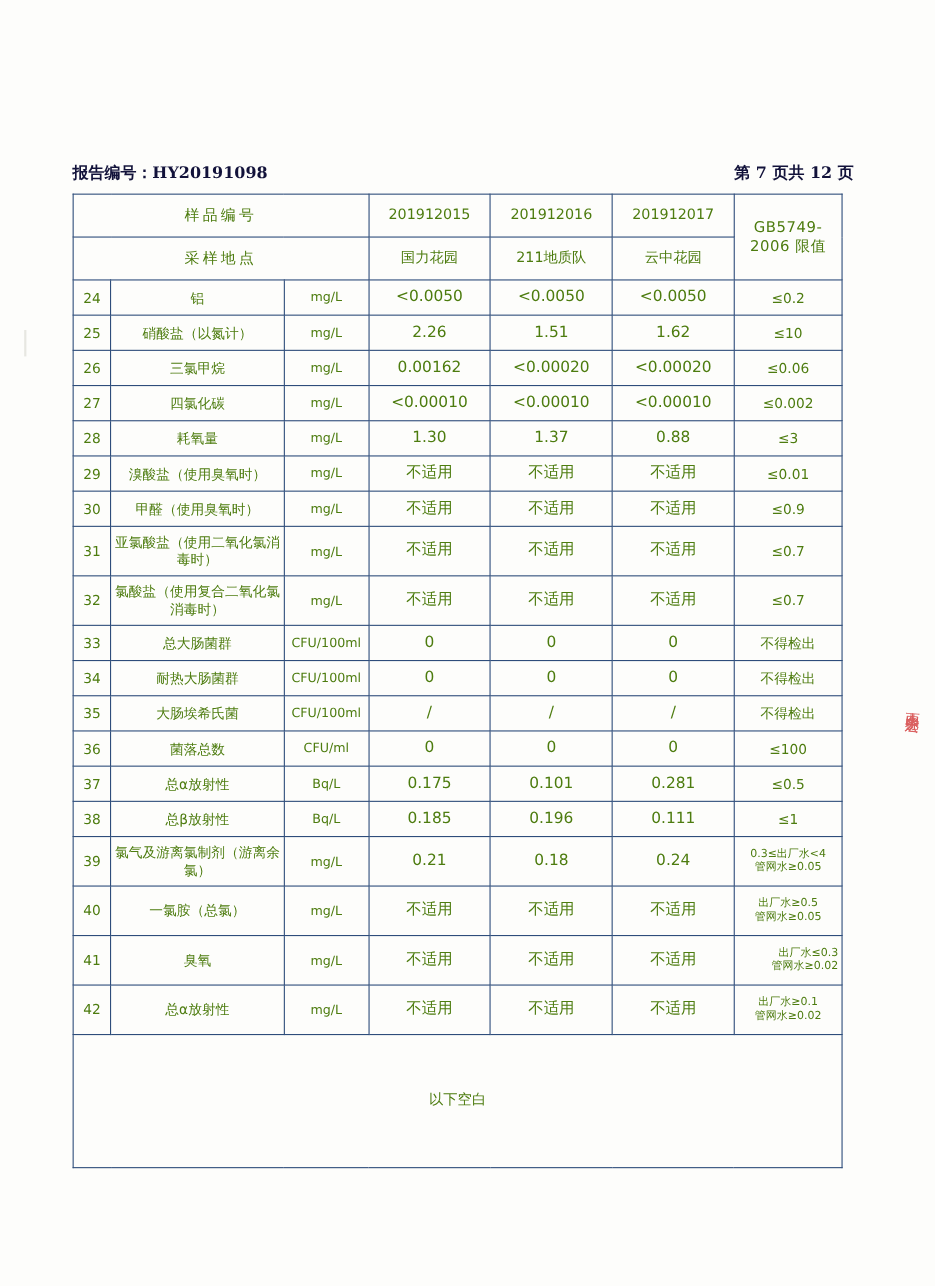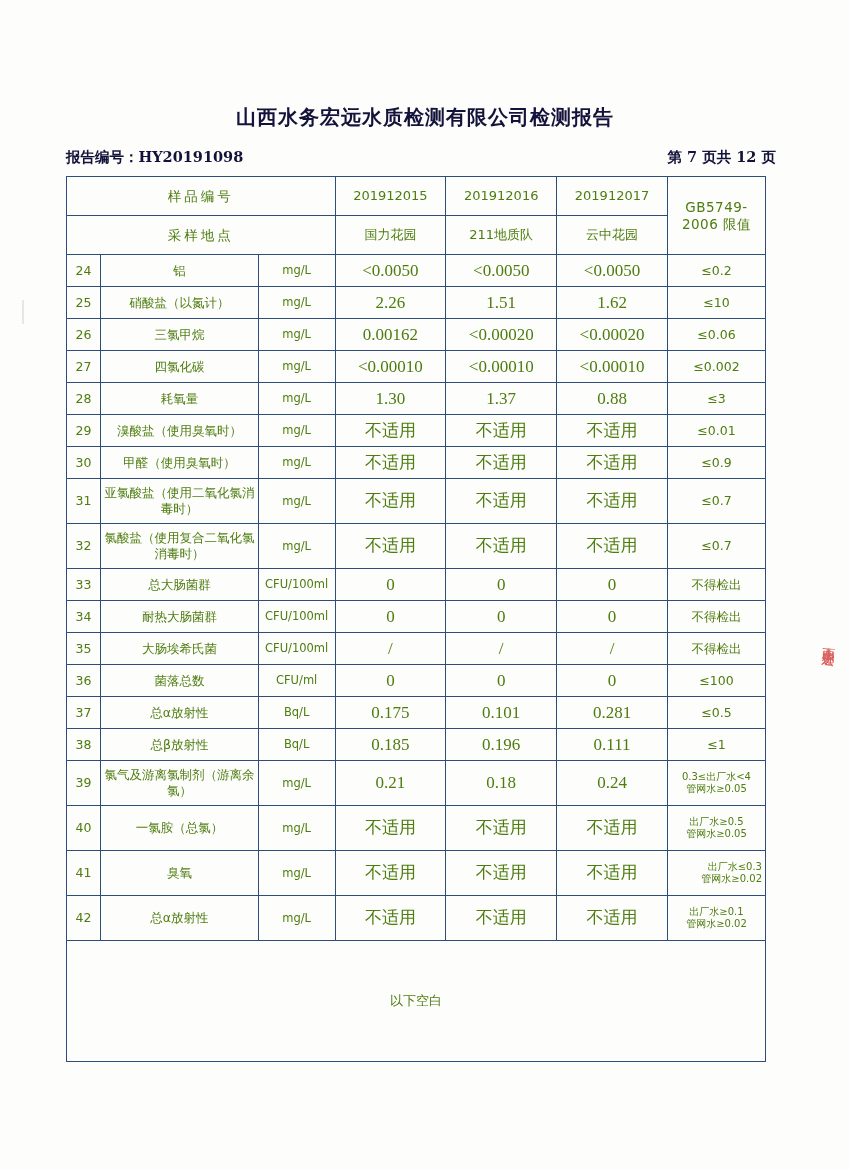--- a/index.html
+++ b/index.html
@@ -79,21 +79,21 @@
   .limit-cell { font-size: 13.5px; line-height: 1.5; letter-spacing: 0.5px; }
 
   .row-no { font-size: 12.5px; }
   .row-item {
     text-align: left;
     padding-left: 10px;
     font-size: 12.5px;
     line-height: 1.35;
   }
   .row-unit { font-size: 11.5px; }
-  .row-val { font-size: 17px; font-family: Liberation Serif, serif; }
+  .row-val { font-size: 14px; }
   .row-limit { font-size: 12.5px; }
   .limit-small { font-size: 10px; line-height: 1.35; }
 
   tr.data-row td { height: 27px; }
   tr.tall td { height: 40px; }
 
   .blank-cell {
     height: 116px;
     text-align: left;
     vertical-align: top;
@@ -124,21 +124,20 @@
   }
   .edge-left { left: 22px; top: 300px; width: 2px; height: 24px; opacity: .6; }
 </style>
 </head>
 <body>
 
 <div class="page">
 
   <div class="edge-mark edge-left"></div>
 
-  <div class="report-title">山西水务宏远水质检测有限公司检测报告</div>
 
   <div class="meta-row">
     <span>报告编号：HY20191098</span>
     <span>第 7 页共 12 页</span>
   </div>
 
   <table class="rpt">
     <colgroup>
       <col class="c-no">
         <col class="c-item">

